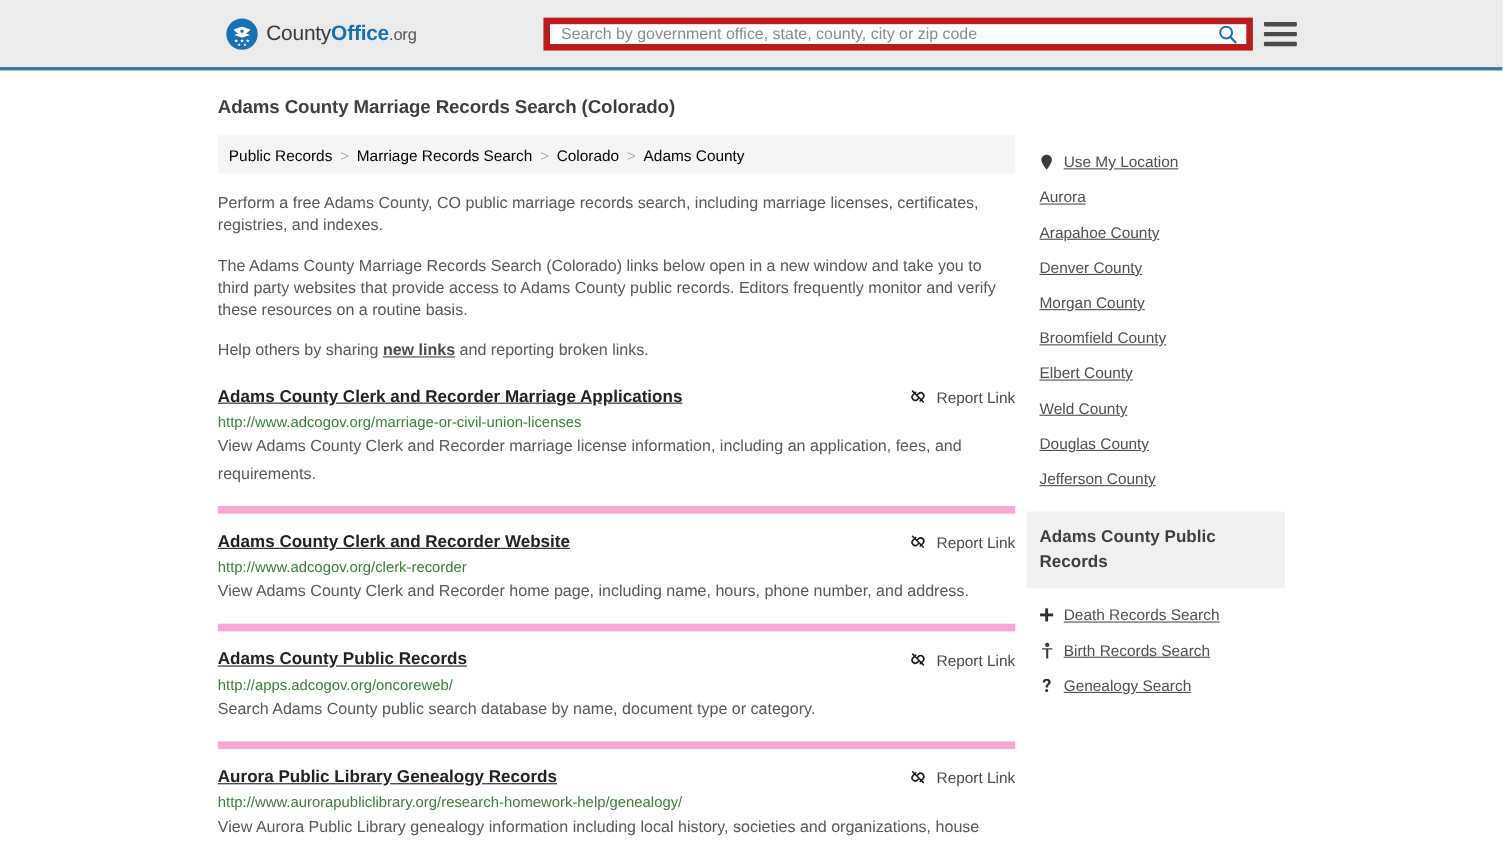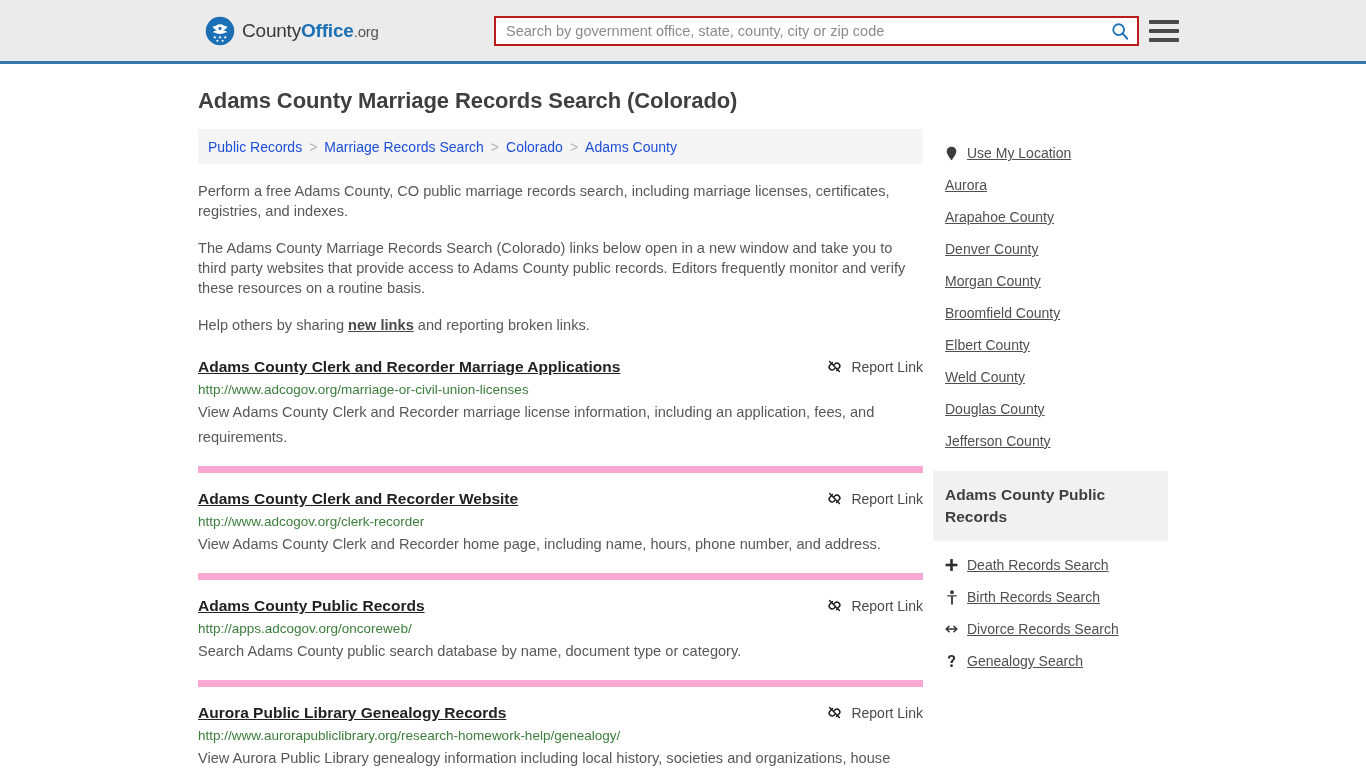--- a/index.html
+++ b/index.html
@@ -39,21 +39,21 @@
   .brand-text .b-office { color: #1b6fb5; font-weight: bold; }
   .brand-text .b-county { font-weight: normal; color: #3a3a3a; }
   .brand-text .b-org { font-size: 15px; color: #555; }
 
   .search-wrap {
     position: absolute;
     left: 494px;
     width: 645px;
     height: 30px;
     background: #ffffff;
-    border: 2px solid #b91c1c;
+    border: 6px solid #b91c1c;
     display: flex;
     align-items: center;
   }
   .search-input {
     flex: 1;
     height: 100%;
     border: none;
     outline: none;
     padding: 0 10px;
     font-size: 14.5px;
@@ -88,21 +88,21 @@
     width: 1366px;
     padding: 0;
   }
   .container {
     width: 980px;
     margin: 0 auto;
     position: relative;
     padding-left: 0;
   }
   .page-title {
-    font-size: 22px;
+    font-size: 17px;
     font-weight: bold;
     color: #3f3f3f;
     margin: 24px 0 12px 0;
     padding-left: 5px;
     letter-spacing: -0.1px;
   }
 
   .columns { display: flex; gap: 0; margin-top: 15px; }
   .col-main { width: 730px; padding-left: 5px; }
   .col-side { width: 235px; margin-left: 10px; }
@@ -110,21 +110,21 @@
   
   .breadcrumb {
     background: #f5f5f5;
     height: 35px;
     display: flex;
     align-items: center;
     padding: 0 10px;
     font-size: 14px;
     color: #5c5c5c;
   }
-  .breadcrumb a { color: #1d4ed8; text-decoration: none; cursor: pointer; }
+  .breadcrumb a { color: #000000; text-decoration: none; cursor: pointer; }
   .bc-sep { color: #b4b4b4; margin: 0 7px; }
 
   
   .intro p {
     font-size: 14.6px;
     line-height: 20px;
     color: #585858;
     margin: 17px 0 0 0;
   }
   .intro a.inline-link {
@@ -409,30 +409,20 @@
             <div class="panel-item">
               <span class="panel-icon">
                 <svg width="12" height="15" viewBox="0 0 12 16">
                   <circle cx="6" cy="2.4" r="2.1" fill="#3c3c3c"></circle>
                   <path d="M1 5.6 L11 5.6 L11 7 L7 7 L7 15.5 L5 15.5 L5 7 L1 7 Z" fill="#3c3c3c"></path>
                 </svg>
               </span>
               <a>Birth Records Search</a>
             </div>
 
-            <div class="panel-item">
-              <span class="panel-icon">
-                <svg width="15" height="12" viewBox="0 0 16 12">
-                  <line x1="2.5" y1="6" x2="13.5" y2="6" stroke="#2e2e2e" stroke-width="1.8" stroke-linecap="round"></line>
-                  <polyline points="5,2.6 1.4,6 5,9.4" fill="none" stroke="#2e2e2e" stroke-width="1.8" stroke-linecap="round" stroke-linejoin="round"></polyline>
-                  <polyline points="11,2.6 14.6,6 11,9.4" fill="none" stroke="#2e2e2e" stroke-width="1.8" stroke-linecap="round" stroke-linejoin="round"></polyline>
-                </svg>
-              </span>
-              <a>Divorce Records Search</a>
-            </div>
 
             <div class="panel-item">
               <span class="panel-icon">
                 <svg width="11" height="15" viewBox="0 0 12 16">
                   <path d="M2 4.6 C2 2.3 3.7 1 6 1 C8.3 1 10 2.4 10 4.4 C10 6.6 7.2 7.2 7.2 9.6 L4.9 9.6 C4.9 6.4 7.6 6.1 7.6 4.5 C7.6 3.4 6.9 2.9 6 2.9 C5 2.9 4.4 3.6 4.4 4.6 Z" fill="#2e2e2e"></path>
                   <circle cx="6" cy="12.6" r="1.5" fill="#2e2e2e"></circle>
                 </svg>
               </span>
               <a>Genealogy Search</a>
             </div>

